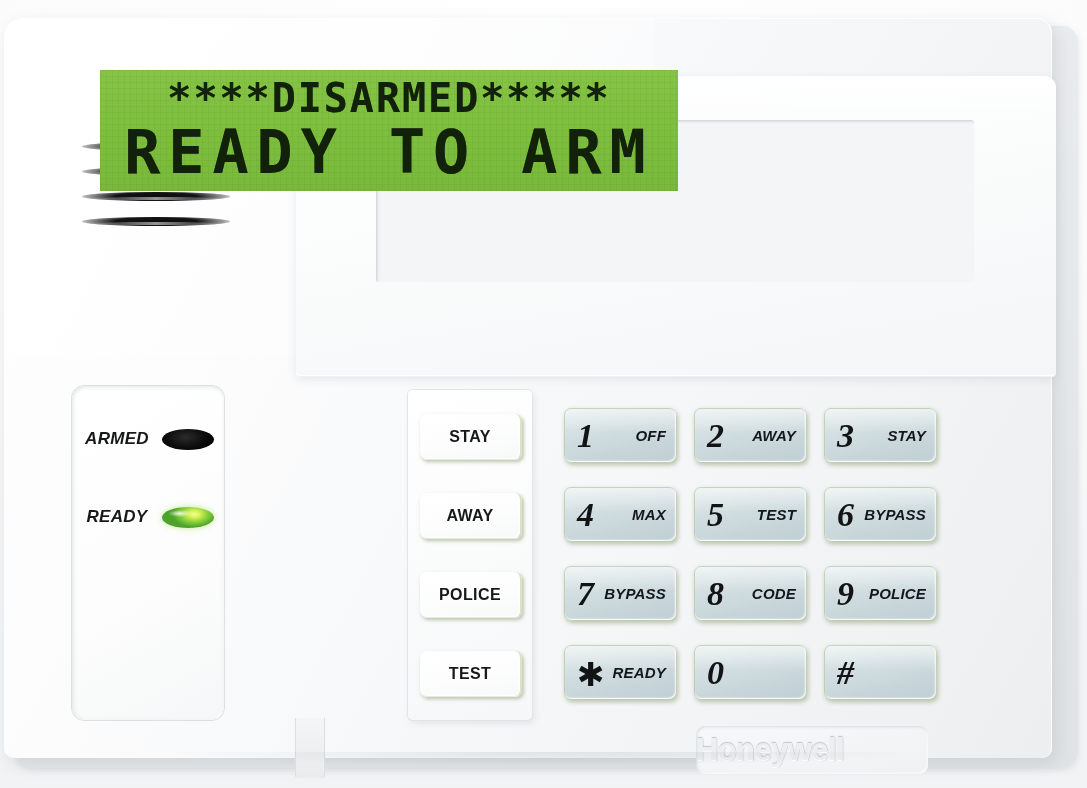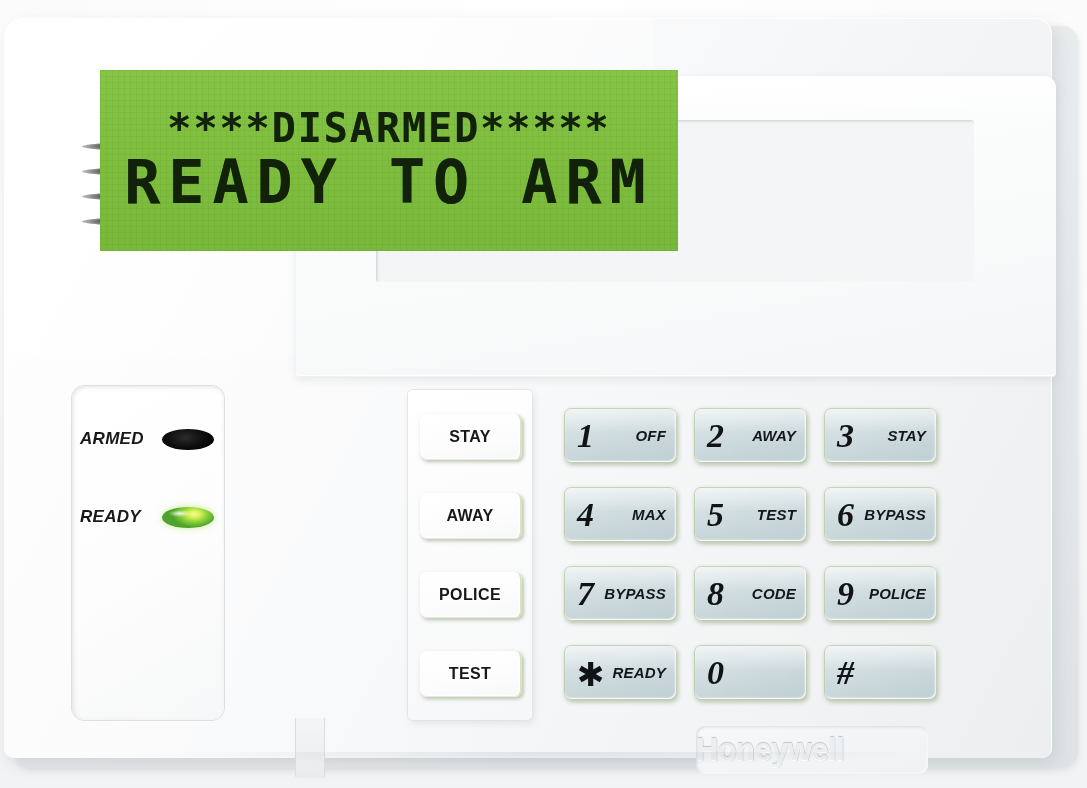--- a/index.html
+++ b/index.html
@@ -92,21 +92,21 @@
     border-radius:3px;
     background:#f3f5f6;
     box-shadow:
       1px 1px 3px rgba(120,130,140,.35) inset,
       -1px -1px 2px rgba(255,255,255,.9) inset;
     padding:4px 4px 4px 4px;
     box-sizing:border-box;
   }
   
   #lcd{
-    position:absolute;left:96px;top:52px;width:578px;height:181px;
+    position:absolute;left:96px;top:52px;width:578px;height:121px;
     background:linear-gradient(180deg,#85c445 0%,#7fbf3e 45%,#79b93a 100%);
     display:flex;flex-direction:column;
     align-items:center;justify-content:center;
     overflow:hidden;
   }
   #lcd:after{ 
     content:"";position:absolute;inset:0;
     background-image:
       repeating-linear-gradient(90deg, rgba(0,0,0,.035) 0 1px, rgba(0,0,0,0) 1px 6px),
       repeating-linear-gradient(0deg, rgba(0,0,0,.035) 0 1px, rgba(0,0,0,0) 1px 6px);
@@ -139,21 +139,21 @@
   .status-row{
     position:absolute;left:8px;width:136px;height:34px;
     display:flex;align-items:center;gap:8px;
   }
   .status-row.armed{top:36px;}
   .status-row.ready{top:114px;}
   .status-label{
     font-family:"Liberation Sans", sans-serif;
     font-style:italic;font-weight:bold;font-size:17px;
     color:#17181a;letter-spacing:.3px;
-    width:74px;text-align:left;
+    width:74px;text-align:center;
   }
   .led{
     width:52px;height:21px;border-radius:50% / 50%;
     position:relative;
   }
   .led.off{
     background:radial-gradient(60% 80% at 45% 40%, #2b2b2c 0%, #0d0d0e 60%, #000 100%);
     box-shadow:0 1px 1px rgba(255,255,255,.6);
   }
   .led.on-green{

